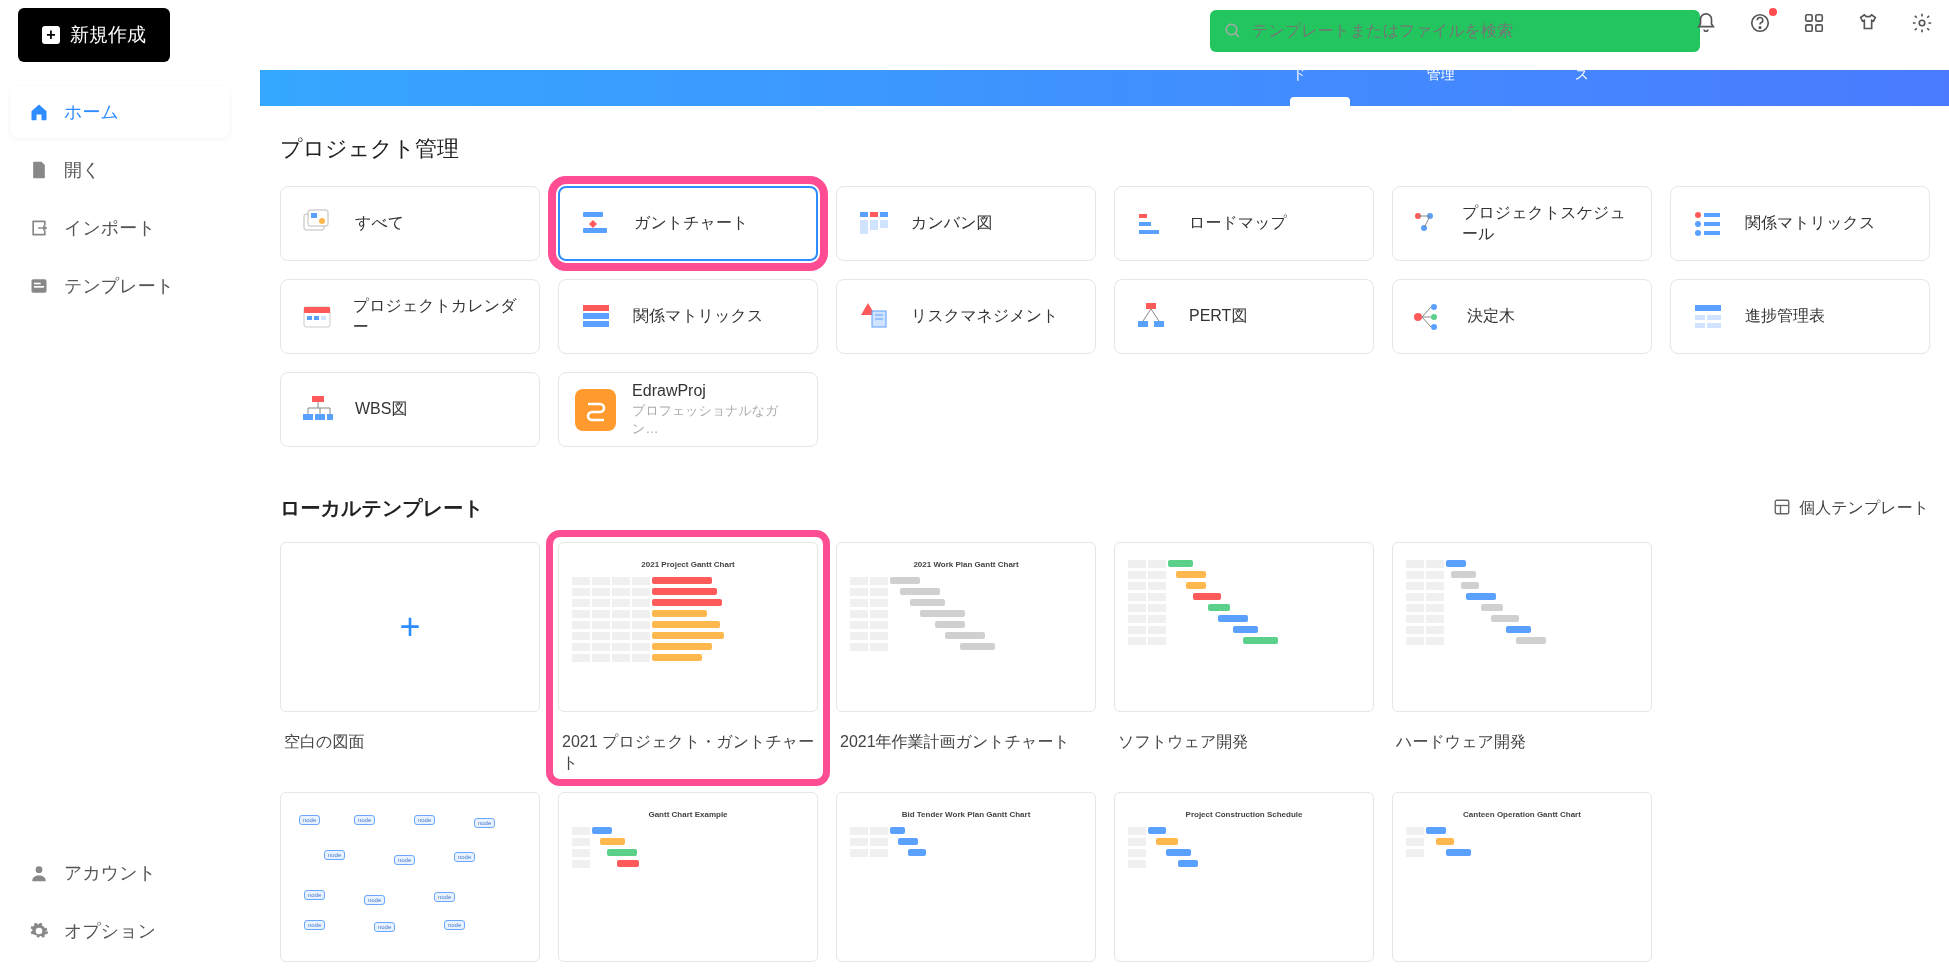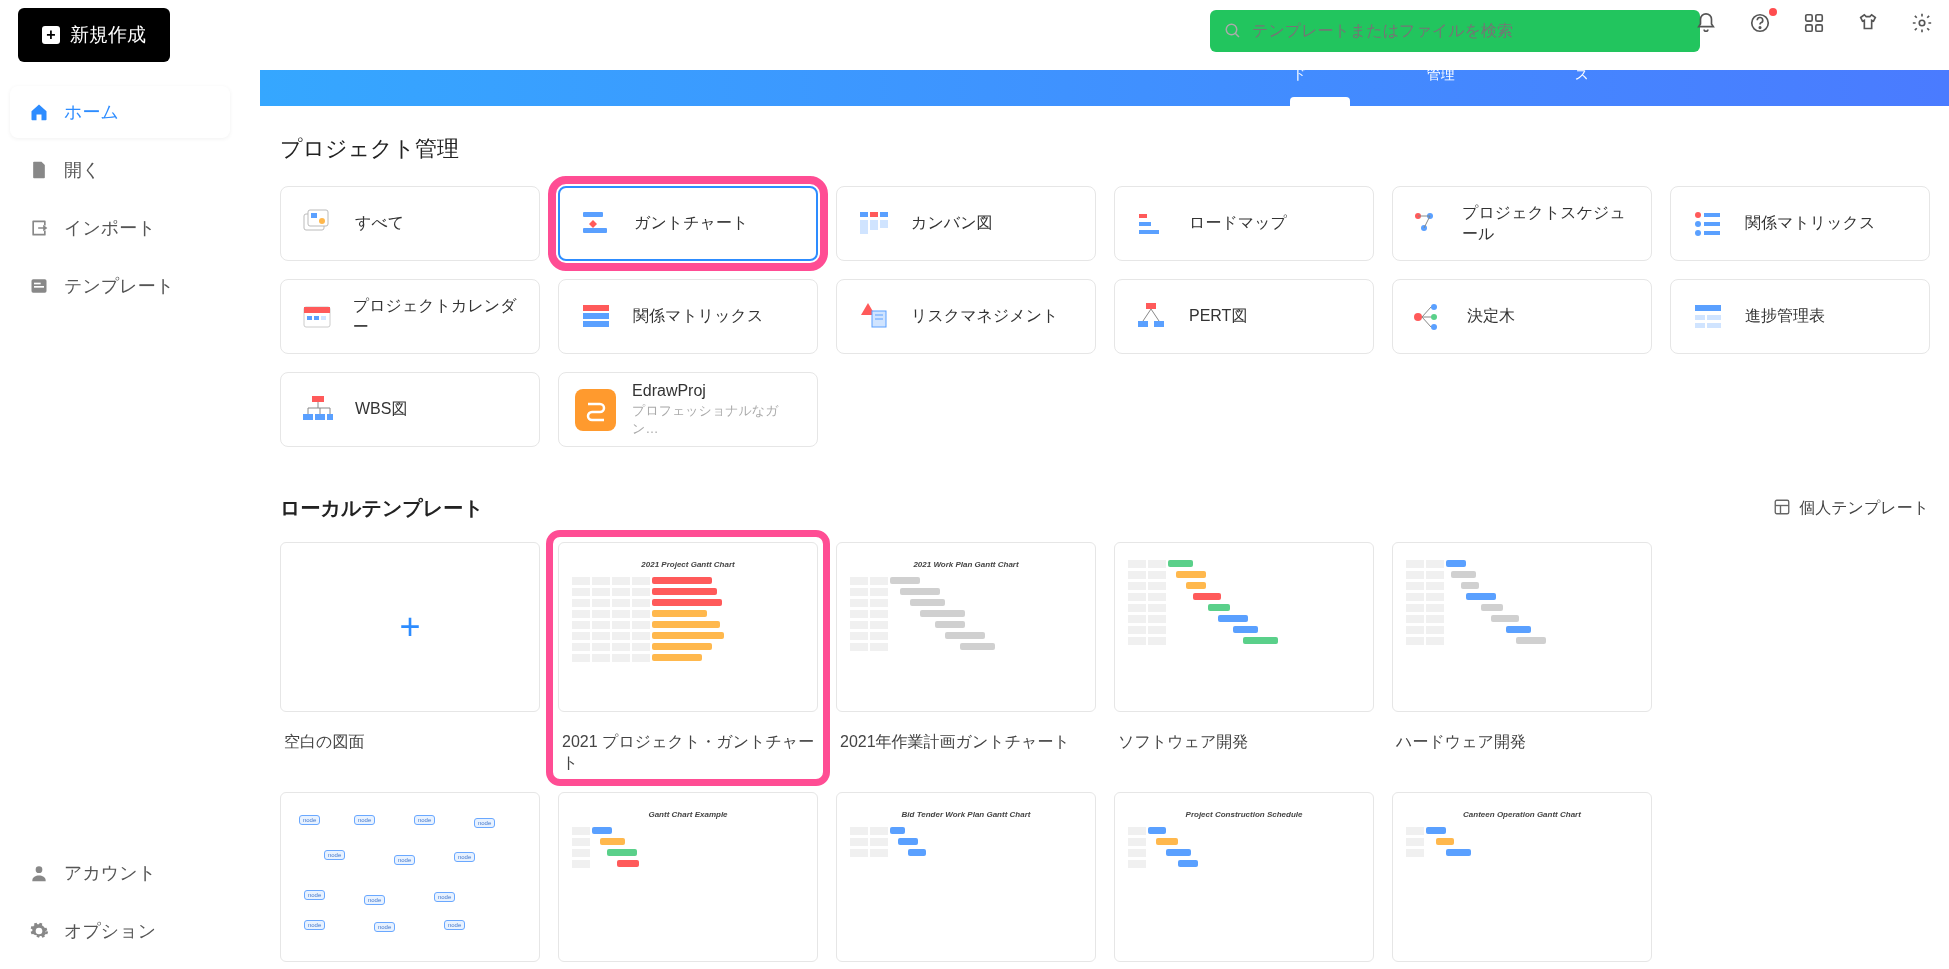--- a/index.html
+++ b/index.html
@@ -52,21 +52,21 @@
 .tmpl-thumb { width: 260px; height: 170px; border: 1px solid #e6e6e6; border-radius: 6px; background: #fff; display: flex; align-items: center; justify-content: center; overflow: hidden; position: relative; }
 .tmpl-card.highlight-ring .tmpl-thumb { outline: 7px solid #ff4d94; outline-offset: 4px; }
 .tmpl-card.highlight-ring .tmpl-name { outline: none; }
 .tmpl-card.highlight-ring { position: relative; }
 .tmpl-card.highlight-ring::before { content:''; position:absolute; inset:-12px; border:7px solid #ff4d94; border-radius:14px; z-index:5; pointer-events:none; }
 .tmpl-card.highlight-ring .tmpl-thumb { outline: none; }
 .tmpl-name { font-size: 16px; color: #444; margin-top: 20px; padding-left: 4px; }
 .blank-plus { font-size: 36px; color: #2d8cff; font-weight: 300; }
 
 
-.thumb-inner { width: 90%; height: 80%; display: flex; flex-direction: column; gap: 4px; font-size: 7px; color: #888; font-style: italic; }
+.thumb-inner { width: 90%; height: 80%; display: flex; flex-direction: column; gap: 4px; font-size: 7px; color: #888; }
 .th-title { text-align: center; font-size: 8px; font-weight: bold; color: #444; margin-bottom: 4px; }
 .th-rows { display: flex; flex-direction: column; gap: 3px; flex: 1; }
 .th-row { display: flex; align-items: center; height: 8px; gap: 2px; }
 .th-cell { flex: 0 0 18px; height: 8px; background: #f0f0f0; }
 .th-bar { height: 7px; border-radius: 2px; }
 .th-bar.red { background: #ff5a5a; }
 .th-bar.yel { background: #ffb84d; }
 .th-bar.blu { background: #5aa0ff; }
 .th-bar.grn { background: #5ad08a; }
 .th-bar.gry { background: #d0d0d0; }

